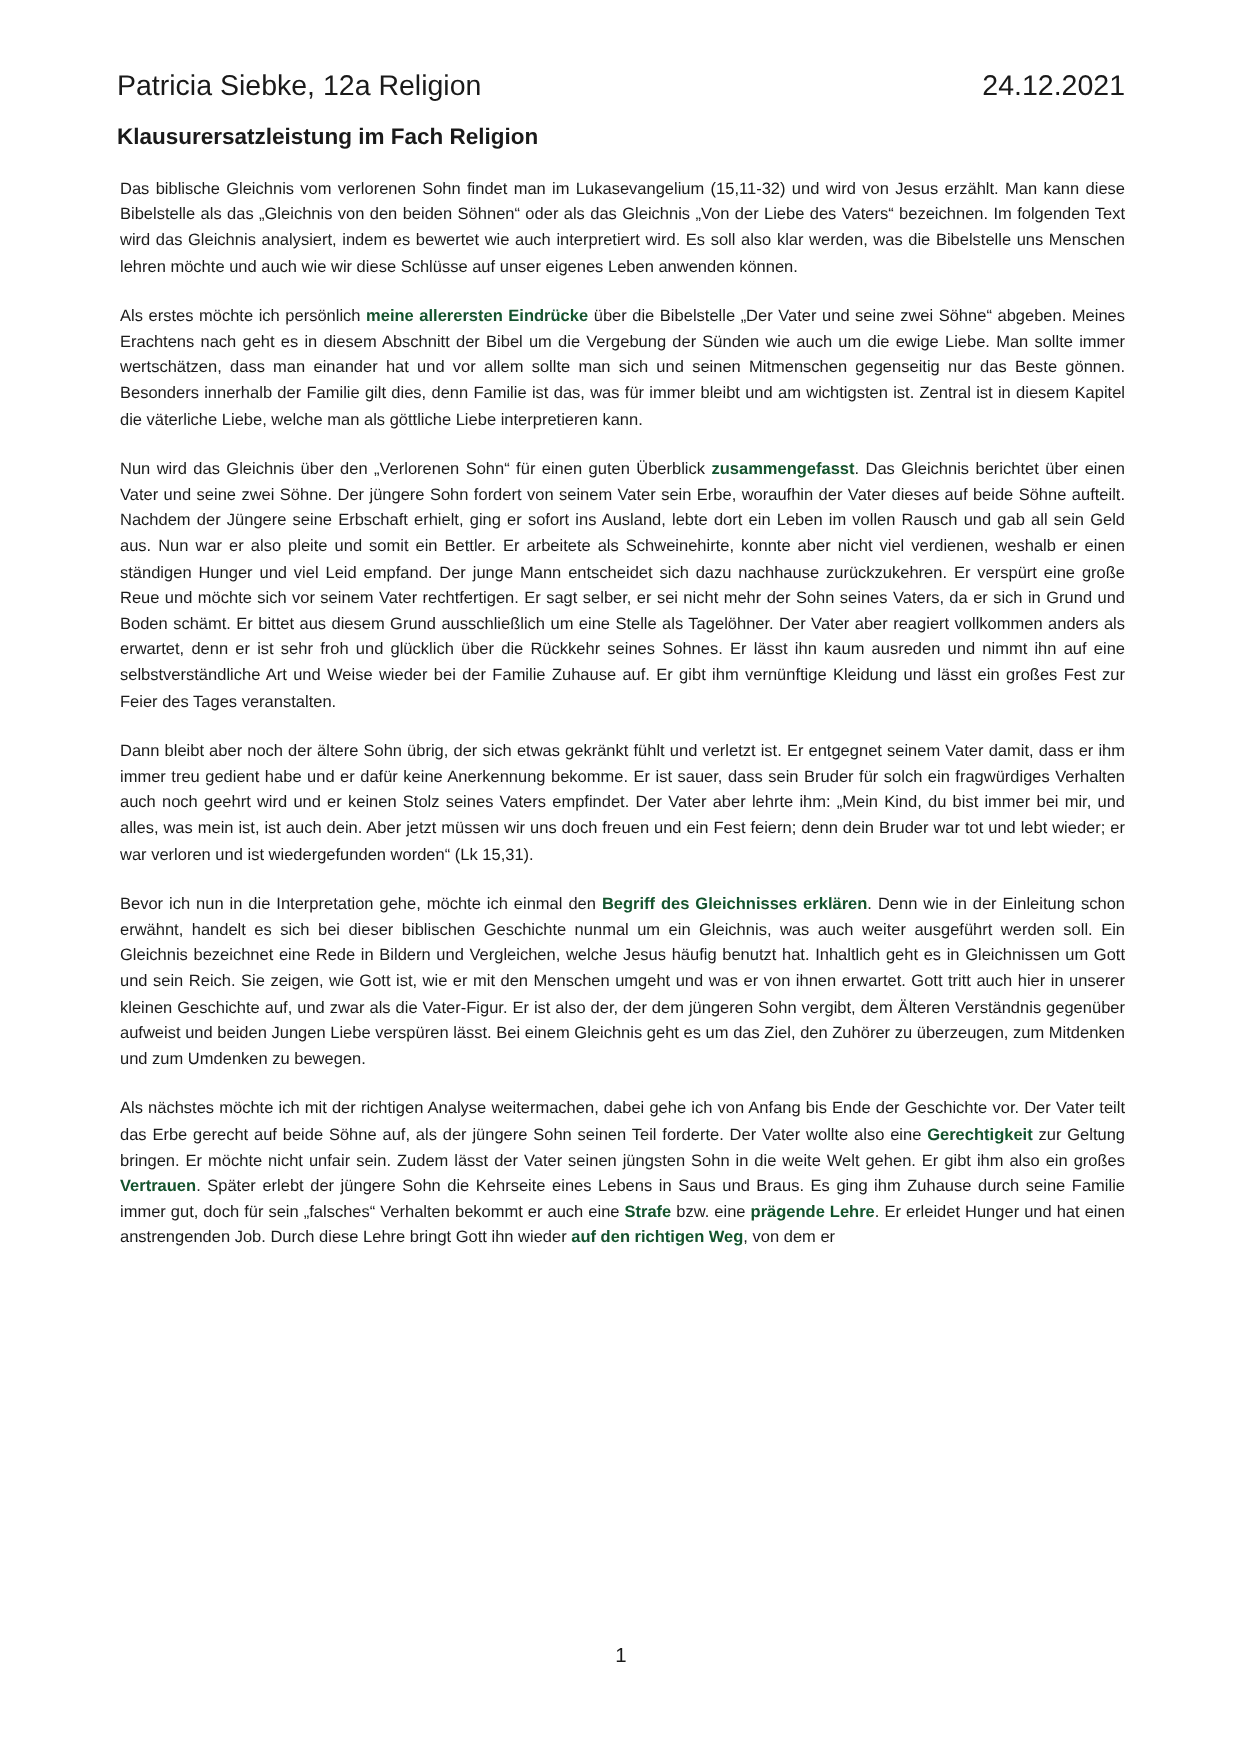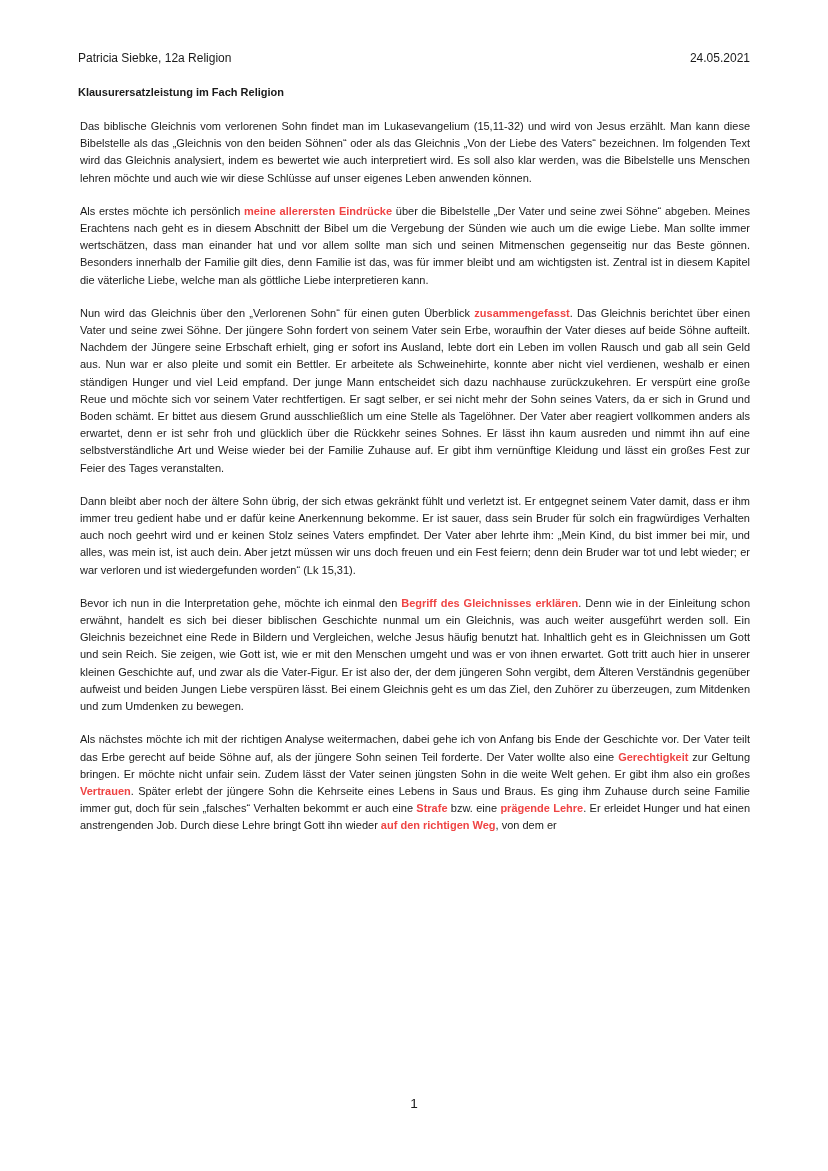--- a/index.html
+++ b/index.html
@@ -1,34 +1,34 @@
 <!DOCTYPE html>
 <html><head>
 <meta charset="utf-8">
 <style>
   html, body { margin: 0; padding: 0; background: #ffffff; }
   body { width: 828px; height: 1171px; position: relative; overflow: hidden;
          font-family: "Liberation Sans", sans-serif; color: #1a1a1a; }
   .page { position: absolute; left: 80px; top: 48px; width: 670px; }
-  .header-row { display: flex; justify-content: space-between; font-size: 12px; line-height: 20px; margin-left: -2px; text-align: center; }
-  .title { font-weight: bold; font-size: 11px; line-height: 20px; margin-top: 14px; margin-left: -2px; }
+  .header-row { display: flex; justify-content: space-between; font-size: 19px; line-height: 20px; margin-left: -2px; text-align: center; }
+  .title { font-weight: bold; font-size: 15px; line-height: 20px; margin-top: 14px; margin-left: -2px; }
   .subtitle { font-weight: bold; font-size: 14.8px; line-height: 20px; color: #1c2a8a; margin-left: -2px; }
   .para { font-size: 11px; line-height: 17.2px; text-align: justify; margin: 0; }
   .p1 { margin-top: 16px; }
   .para + .para { margin-top: 16px; }
-  .hl { font-weight: bold; color: #ef4444; }
+  .hl { font-weight: bold; color: #14532d; }
   .page-number { position: absolute; top: 1096px; left: 0; width: 828px; text-align: center; font-size: 13.6px; }
 </style>
 </head>
 <body>
 
 <div class="page">
   <div class="header-row">
     <span>Patricia Siebke, 12a Religion</span>
-    <span>24.05.2021</span>
+    <span>24.12.2021</span>
   </div>
   <div class="title">Klausurersatzleistung im Fach Religion</div>
 
   <div id="body-text">
       <p class="para p1"><span>Das biblische Gleichnis vom verlorenen Sohn findet man im Lukasevangelium (15,11-32) und wird von Jesus erzählt. Man kann diese Bibelstelle als das „Gleichnis von den beiden Söhnen“ oder als das Gleichnis „Von der Liebe des Vaters“ bezeichnen. Im folgenden Text wird das Gleichnis analysiert, indem es bewertet wie auch interpretiert wird. Es soll also klar werden, was die Bibelstelle uns Menschen lehren möchte und auch wie wir diese Schlüsse auf unser eigenes Leben anwenden können.</span></p>
       <p class="para"><span>Als erstes möchte ich persönlich </span><span class="hl">meine allerersten Eindrücke</span><span> über die Bibelstelle „Der Vater und seine zwei Söhne“ abgeben. Meines Erachtens nach geht es in diesem Abschnitt der Bibel um die Vergebung der Sünden wie auch um die ewige Liebe. Man sollte immer wertschätzen, dass man einander hat und vor allem sollte man sich und seinen Mitmenschen gegenseitig nur das Beste gönnen. Besonders innerhalb der Familie gilt dies, denn Familie ist das, was für immer bleibt und am wichtigsten ist. Zentral ist in diesem Kapitel die väterliche Liebe, welche man als göttliche Liebe interpretieren kann.</span></p>
       <p class="para"><span>Nun wird das Gleichnis über den „Verlorenen Sohn“ für einen guten Überblick </span><span class="hl">zusammengefasst</span><span>.  Das Gleichnis berichtet über einen Vater und seine zwei Söhne. Der jüngere Sohn fordert von seinem Vater sein Erbe, woraufhin der Vater dieses auf beide Söhne aufteilt. Nachdem der Jüngere seine Erbschaft erhielt, ging er sofort ins Ausland, lebte dort ein Leben im vollen Rausch und gab all sein Geld aus. Nun war er also pleite und somit ein Bettler. Er arbeitete als Schweinehirte, konnte aber nicht viel verdienen, weshalb er einen ständigen Hunger und viel Leid empfand. Der junge Mann entscheidet sich dazu nachhause zurückzukehren. Er verspürt eine große Reue und möchte sich vor seinem Vater rechtfertigen. Er sagt selber, er sei nicht mehr der Sohn seines Vaters, da er sich in Grund und Boden schämt. Er bittet aus diesem Grund ausschließlich um eine Stelle als Tagelöhner. Der Vater aber reagiert vollkommen anders als erwartet, denn er ist sehr froh und glücklich über die Rückkehr seines Sohnes. Er lässt ihn kaum ausreden und nimmt ihn auf eine selbstverständliche Art und Weise wieder bei der Familie Zuhause auf. Er gibt ihm vernünftige Kleidung und lässt ein großes Fest zur Feier des Tages veranstalten.</span></p>
       <p class="para"><span>Dann bleibt aber noch der ältere Sohn übrig, der sich etwas gekränkt fühlt und verletzt ist. Er entgegnet seinem Vater damit, dass er ihm immer treu gedient habe und er dafür keine Anerkennung bekomme. Er ist sauer, dass sein Bruder für solch ein fragwürdiges Verhalten auch noch geehrt wird und er keinen Stolz seines Vaters empfindet. Der Vater aber lehrte ihm: „Mein Kind, du bist immer bei mir, und alles, was mein ist, ist auch dein. Aber jetzt müssen wir uns doch freuen und ein Fest feiern; denn dein Bruder war tot und lebt wieder; er war verloren und ist wiedergefunden worden“ (Lk 15,31).</span></p>
       <p class="para"><span>Bevor ich nun in die Interpretation gehe, möchte ich einmal den </span><span class="hl">Begriff des Gleichnisses erklären</span><span>. Denn wie in der Einleitung schon erwähnt, handelt es sich bei dieser biblischen Geschichte nunmal um ein Gleichnis, was auch weiter ausgeführt werden soll. Ein Gleichnis bezeichnet eine Rede in Bildern und Vergleichen, welche Jesus häufig benutzt hat. Inhaltlich geht es in Gleichnissen um Gott und sein Reich. Sie zeigen, wie Gott ist, wie er mit den Menschen umgeht und was er von ihnen erwartet. Gott tritt auch hier in unserer kleinen Geschichte auf, und zwar als die Vater-Figur. Er ist also der, der dem jüngeren Sohn vergibt, dem Älteren Verständnis gegenüber aufweist und beiden Jungen Liebe verspüren lässt. Bei einem Gleichnis geht es um das Ziel, den Zuhörer zu überzeugen, zum Mitdenken und zum Umdenken zu bewegen.</span></p>
       <p class="para"><span>Als nächstes möchte ich mit der richtigen Analyse weitermachen, dabei gehe ich von Anfang bis Ende der Geschichte vor. Der Vater teilt das Erbe gerecht auf beide Söhne auf, als der jüngere Sohn seinen Teil forderte. Der Vater wollte also eine </span><span class="hl">Gerechtigkeit</span><span> zur Geltung bringen. Er möchte nicht unfair sein. Zudem lässt der Vater seinen jüngsten Sohn in die weite Welt gehen. Er gibt ihm also ein großes </span><span class="hl">Vertrauen</span><span>. Später erlebt der jüngere Sohn die Kehrseite eines Lebens in Saus und Braus. Es ging ihm Zuhause durch seine Familie immer gut, doch für sein „falsches“ Verhalten bekommt er auch eine </span><span class="hl">Strafe</span><span> bzw. eine </span><span class="hl">prägende Lehre</span><span>. Er erleidet Hunger und hat einen anstrengenden Job. Durch diese Lehre bringt Gott ihn wieder </span><span class="hl">auf den richtigen Weg</span><span>, von dem er</span></p>

